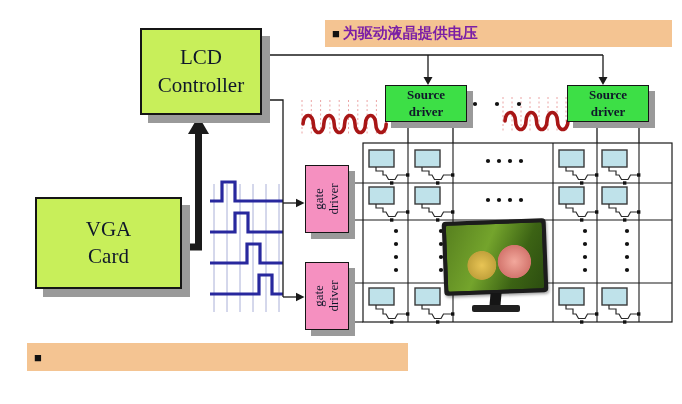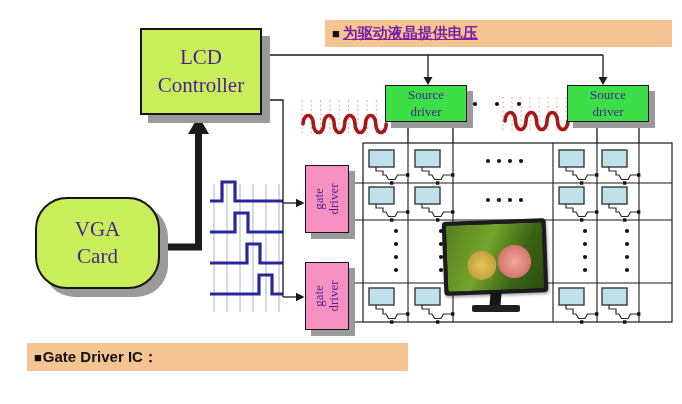--- a/index.html
+++ b/index.html
@@ -7,35 +7,35 @@
          font-family:"Liberation Sans","DejaVu Sans",sans-serif;}
   #diagram-svg{position:absolute;left:0;top:0;z-index:1;}
 
   
   .banner{position:absolute;z-index:6;display:flex;align-items:center;padding-left:7px;
           background:var(--banner-fill,#f4c492);font-weight:bold;font-size:15px;
           color:var(--banner-text,#111);white-space:nowrap;box-sizing:border-box;}
   .banner-source{left:325px;top:20px;width:347px;height:27px;}
   .banner-gate{left:27px;top:343px;width:381px;height:28px;}
   .bullet{font-size:13px;margin-right:1px;}
-  .banner-desc{color:var(--chinese-text,#7b1fa6);margin-left:2px;text-decoration:underline;}
+  .banner-desc{color:var(--chinese-text,#7b1fa6);margin-left:2px;}
 
   
   .block{position:absolute;z-index:4;display:flex;align-items:center;justify-content:center;
-         text-align:center;font-family:"Liberation Serif","DejaVu Serif",serif;color:#4c1d95;
+         text-align:center;font-family:"Liberation Serif","DejaVu Serif",serif;color:#0f172a;
          box-sizing:border-box;border:2px solid #151515;}
   .block-label{display:inline-block;}
   .lcd{left:140px;top:28px;width:122px;height:87px;background:var(--controller-fill,#c8ef5a);
        font-size:21px;line-height:1.3;box-shadow:8px 8px 0 0 var(--shadow,#9a9a9a);}
   .lcd .block-label{width:102px;}
-  .vga{left:35px;top:197px;width:125px;height:92px;background:var(--controller-fill,#c8ef5a);
-       font-size:21px;line-height:1.3;box-shadow:8px 8px 0 0 var(--shadow,#9a9a9a);border-radius:32px;}
+  .vga{left:35px;top:197px;width:147px;height:92px;background:var(--controller-fill,#c8ef5a);
+       font-size:21px;line-height:1.3;box-shadow:8px 8px 0 0 var(--shadow,#9a9a9a);}
   .vga .block-label{width:80px;}
   .sd{width:82px;height:37px;background:var(--source-driver-fill,#3ddf46);font-size:13px;
-      line-height:1.25;border-width:1.5px;box-shadow:6px 6px 0 0 var(--shadow,#9a9a9a);}
+      line-height:1.25;border-width:1.5px;box-shadow:6px 6px 0 0 var(--shadow,#9a9a9a);font-weight:bold;}
   .sd .block-label{width:55px;}
   .sd1{left:385px;top:85px;}
   .sd2{left:567px;top:85px;}
   .gd{width:44px;height:68px;background:var(--gate-driver-fill,#f590c0);font-size:13px;
       line-height:1.15;border-width:1.5px;box-shadow:6px 6px 0 0 var(--shadow,#9a9a9a);}
   .gd .block-label{width:58px;transform:rotate(-90deg);}
   .gd1{left:305px;top:165px;}
   .gd2{left:305px;top:262px;}
 
   
@@ -192,21 +192,20 @@
       <circle cx="627" cy="257" r="2.1" fill="#111"></circle>
       <circle cx="627" cy="270" r="2.1" fill="#111"></circle>
     </svg>
 
   <div class="banner banner-source">
     <span class="bullet">■</span>
     <span class="banner-desc">为驱动液晶提供电压</span>
   </div>
   <div class="banner banner-gate">
     <span class="bullet">■</span>
-    <span class="banner-title">Gate Driver IC：</span>
   </div>
 
   <div class="block lcd">
     <span class="block-label">LCD Controller</span>
   </div>
   <div class="block vga">
     <span class="block-label">VGA Card</span>
   </div>
   <div class="block sd sd1">
     <span class="block-label">Source driver</span>

